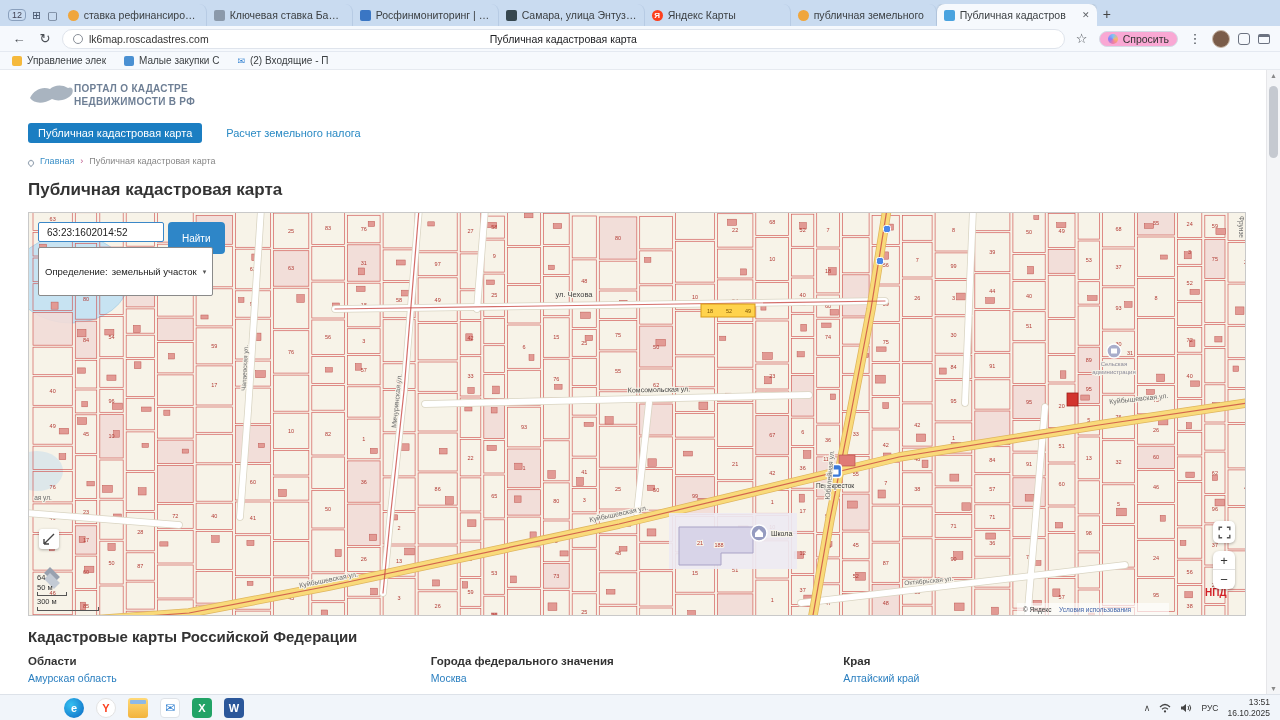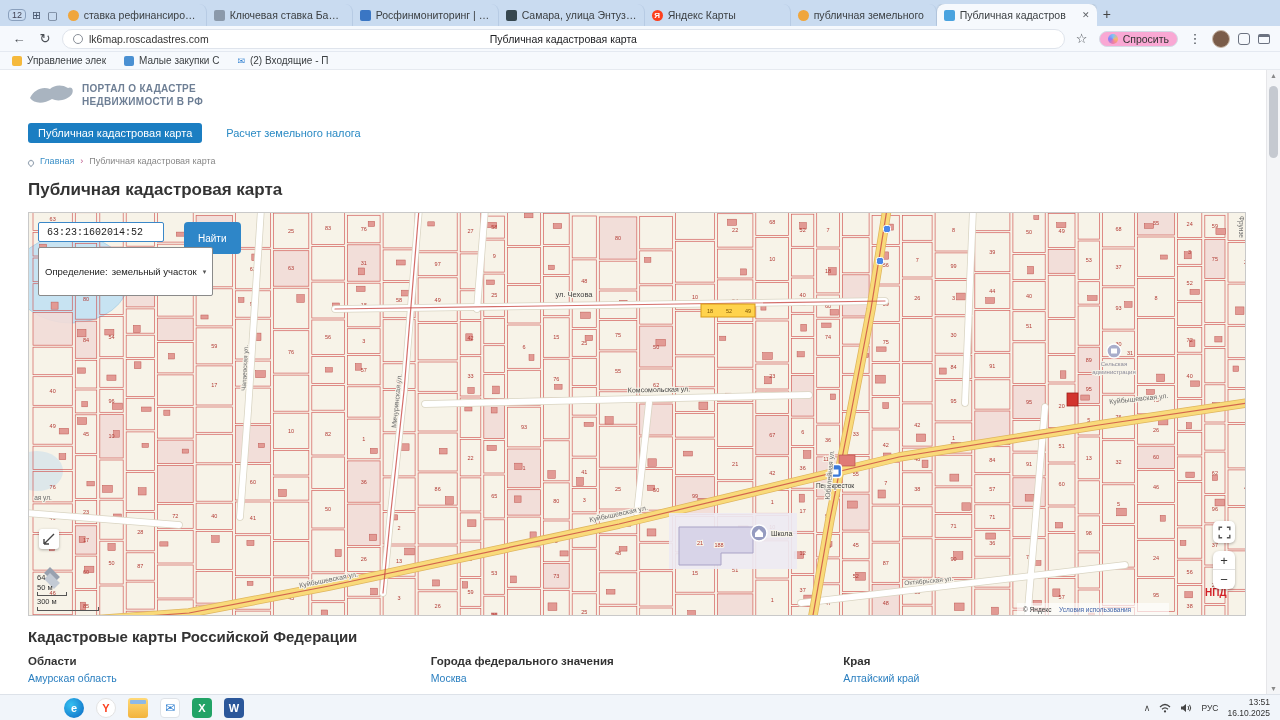--- a/index.html
+++ b/index.html
@@ -39,36 +39,36 @@
 .bm-ic{width:10px;height:10px;border-radius:2px;font-size:9px;line-height:10px}
 .bm-ic0{background:#f5b93c}
 .bm-ic1{background:#4a90d2}
 .bm-ic2{background:none;color:#2f7fd0;width:auto}
 
 .page{flex:1;background:#fff;position:relative;overflow:hidden}
 .scrollbar{position:absolute;top:0;right:0;bottom:0;width:14px;background:#f4f5f7;border-left:1px solid #e6e6e9;z-index:5;font-size:7px;color:#888;text-align:center}
 .scroll-thumb{position:absolute;top:16px;right:2px;width:9px;height:72px;background:#c5c9d0;border-radius:5px}
 .scroll-up{position:absolute;top:2px;left:3px}.scroll-dn{position:absolute;bottom:2px;left:3px}
 .content{padding:10px 34px 0 28px}
-.logo-row{display:flex;align-items:center;gap:8px;height:30px}
+.logo-row{display:flex;align-items:center;height:30px}
 .logo-text{font-size:10px;font-weight:bold;color:#6e7f95;line-height:1.3;letter-spacing:.3px}
 .site-tabs{margin-top:12px;display:flex;align-items:center;gap:24px;font-size:11px;height:22px}
 .site-tab-active{background:#1b7ec2;color:#fff;padding:4px 10px;border-radius:3px}
 .site-tab-link{color:#2a8ac4;text-decoration:none}
 .breadcrumb{margin-top:10px;font-size:9px;color:#888;display:flex;gap:6px;align-items:flex-end;height:12px}
 .bc-pin{width:6px;height:6px;border:1.3px solid #9aa7b5;border-radius:50% 50% 50% 0;transform:rotate(-45deg)}
 .bc-home{color:#3a8fc7;text-decoration:none}
 .bc-sep{color:#b58}
 h1{font-size:17px;color:#333;margin:14px 0 12px;font-weight:bold}
 
 .map-wrap{position:relative;width:1218px;height:404px;border:1px solid #c9c9c9;background:#f7f3e8;overflow:hidden}
 .map-wrap svg{display:block}
 .map-search{position:absolute;top:9px;left:9px;display:flex;z-index:3}
-.map-search input{width:126px;height:20px;border:1px solid #3b88c8;font-size:10px;padding:0 8px;border-radius:2px;outline:none;font-family:Liberation Mono, monospace;background:#fff;color:#222}
-.map-search button{height:32px;background:#2e86c8;color:#fff;font-size:10px;border:0;padding:0 14px;margin-left:20px;border-radius:4px;font-family:inherit}
+.map-search input{width:126px;height:20px;border:1px solid #3b88c8;font-size:10px;padding:0 8px;border-radius:2px;outline:none;font-family:Liberation Sans, sans-serif;background:#fff;color:#222}
+.map-search button{height:32px;background:#2e86c8;color:#fff;font-size:10px;border:0;padding:0 14px;margin-left:4px;border-radius:4px;font-family:inherit}
 .map-filter{position:absolute;top:34px;left:9px;background:#fff;border:1px solid #8a8a8a;font-size:9.5px;padding:18px 6px;display:flex;gap:4px;align-items:center;border-radius:2px;color:#222;z-index:3}
 .map-filter .arr{font-size:7px;color:#555;margin-left:2px}
 .mc{position:absolute;width:22px;height:22px;background:#fff;border:0;border-radius:5px;box-shadow:0 1px 3px rgba(0,0,0,.3);display:flex;align-items:center;justify-content:center;padding:0;z-index:3}
 .mc-ruler{left:10px;bottom:66px;width:20px;height:20px;border-radius:3px}
 .layers{position:absolute;left:12px;bottom:26px;width:24px;height:22px;z-index:3}
 .layers span{position:absolute;left:4px;width:14px;height:14px;background:#aeb6c2;transform:rotate(45deg) scaleY(.6)}
 .layers .l1{top:1px;background:#98a1af}
 .layers .l2{top:7px;background:#c3cad4}
 .map-scale{position:absolute;left:8px;bottom:3px;font-size:7.5px;color:#333;z-index:3;line-height:1.3}
 .sb{border:1px solid #555;border-top:none;height:4px;margin:0 0 1px}

